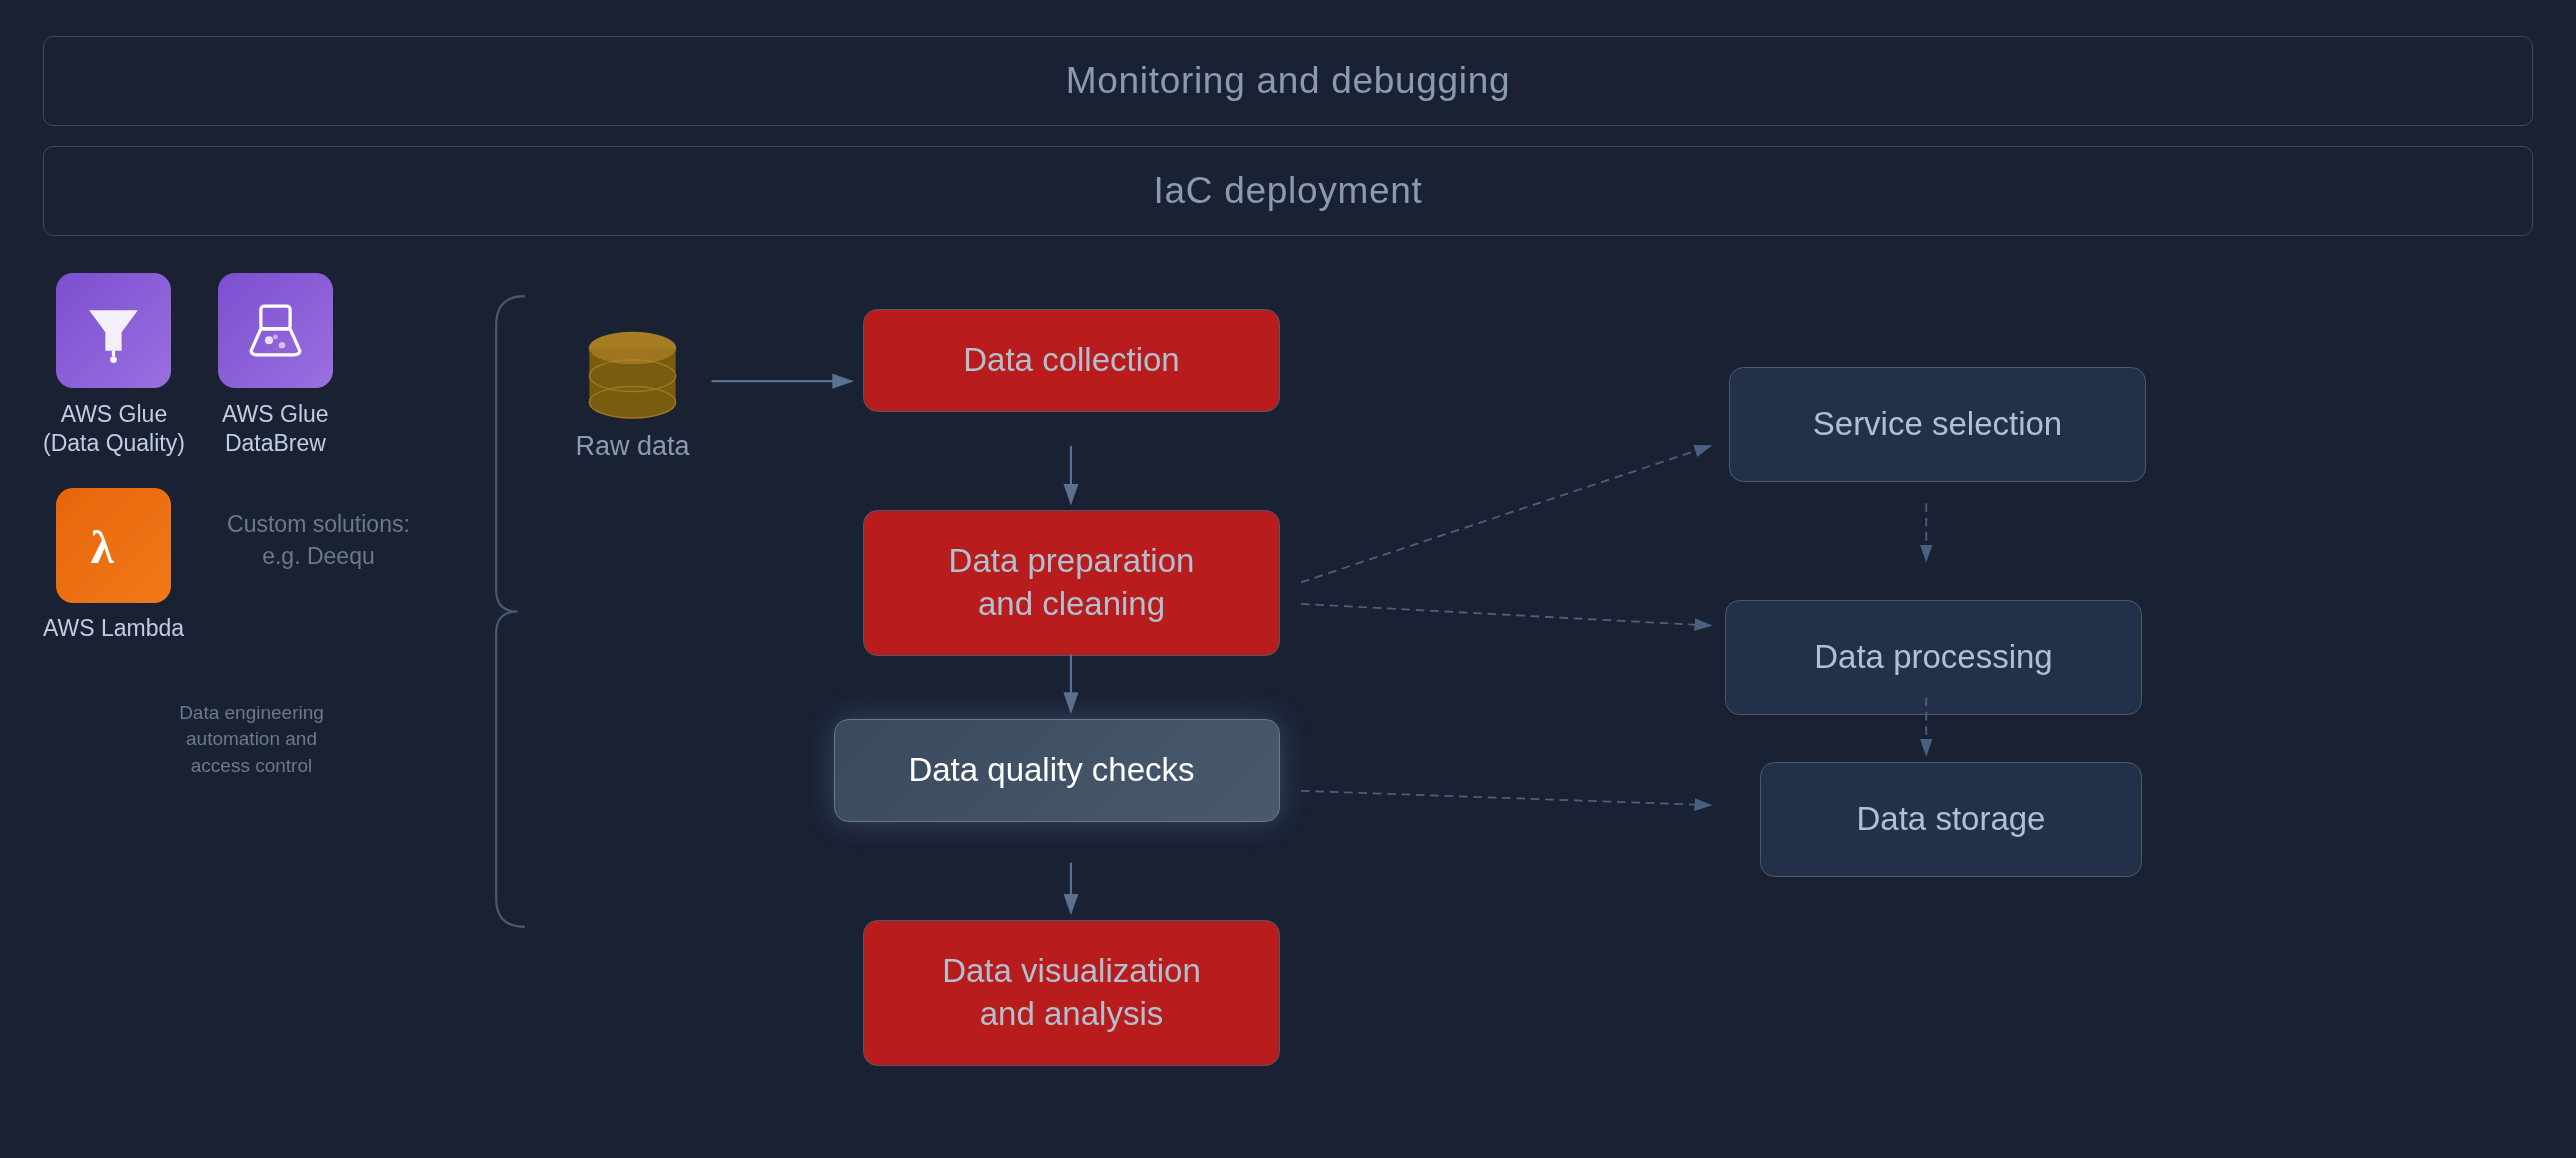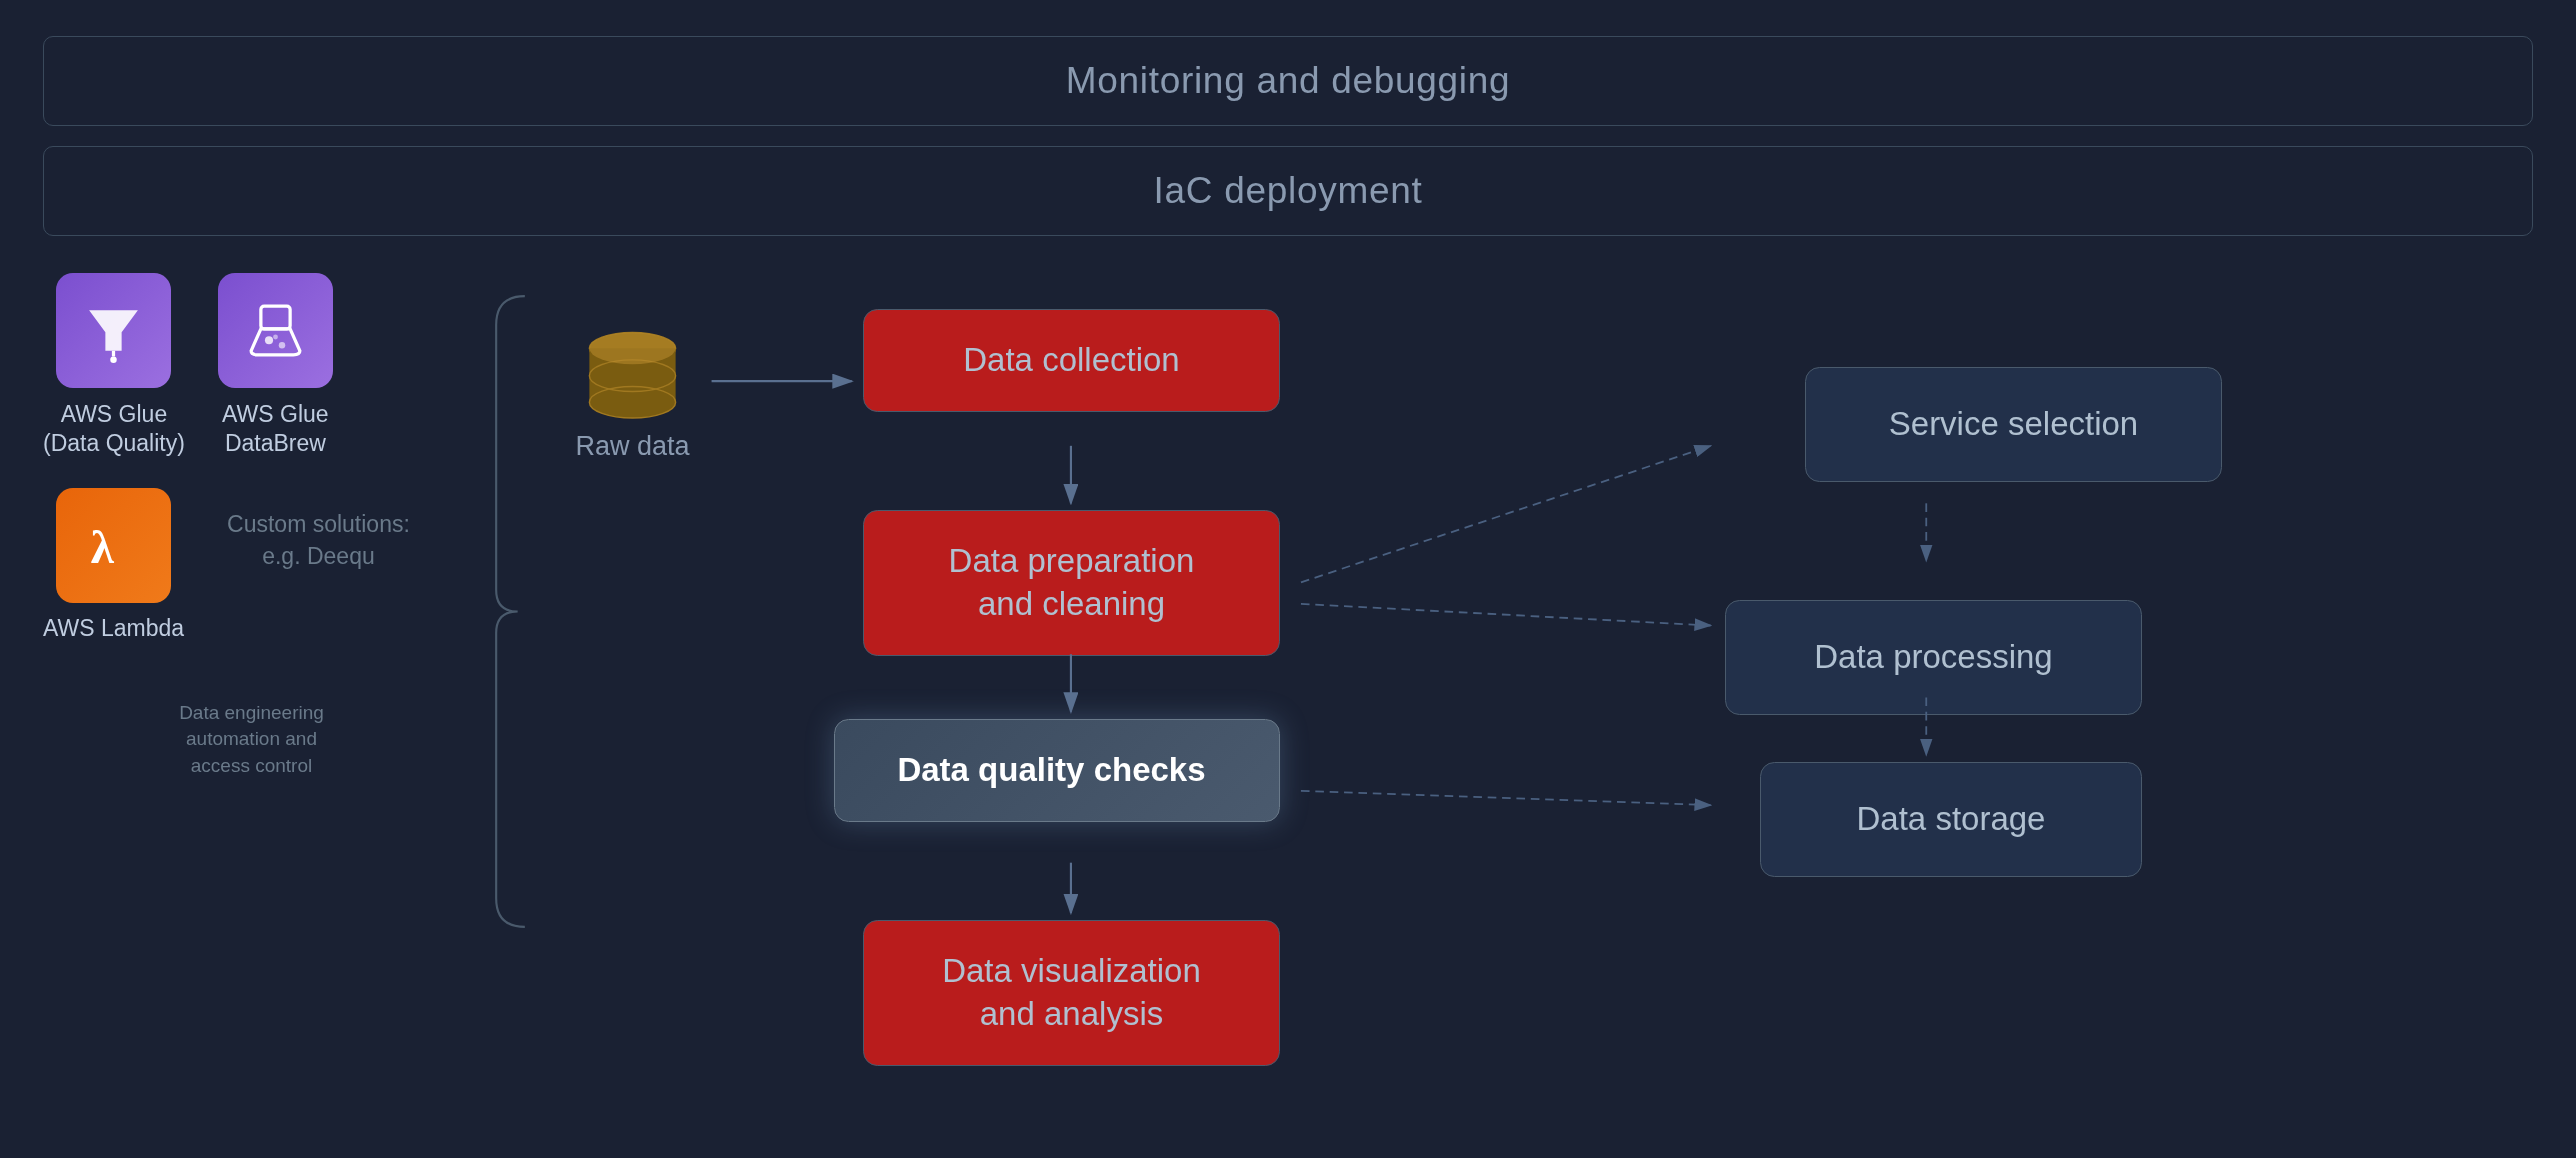--- a/index.html
+++ b/index.html
@@ -56,21 +56,21 @@
       font-size: 33px;
       line-height: 1.3;
       background: #b91c1c;
       min-width: 417px;
     }
 
     .flow-box.highlighted {
       background: linear-gradient(135deg, #3a4a5e, #4a5a6e);
       border: 1.4px solid #6a7a8a;
       color: #ffffff;
-      font-weight: bold;
+      font-weight: normal;
       box-shadow: 0 0 29px rgba(120, 160, 200, 0.3);
       padding-left: 32px;
     }
 
     .right-box {
       border: 1.4px solid #4a5a6c;
       border-radius: 14.4px;
       padding: 35px 43px;
       text-align: center;
       color: #b0c0d0;
@@ -195,21 +195,21 @@
 checks</span>
     </div>
   </div>
 
   <div style="position:absolute; top:920px; left:863px; min-width:417px;">
     <div class="flow-box">
       <span>Data visualization<br>and analysis</span>
     </div>
   </div>
 
-  <div style="position:absolute; top:367px; left:1805px; min-width:417px;">
+  <div style="position:absolute; top:367px; left:1729px; min-width:417px;">
     <div class="right-box">
       <span>Service selection</span>
     </div>
   </div>
 
   <div style="position:absolute; top:568px; left:1725px; min-width:417px;margin-top:32px;">
     <div class="right-box">
       <span>Data processing</span>
     </div>
   </div>

